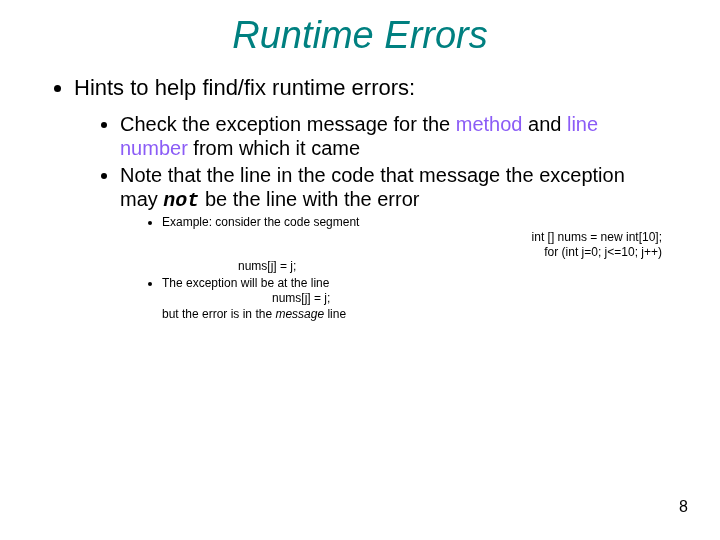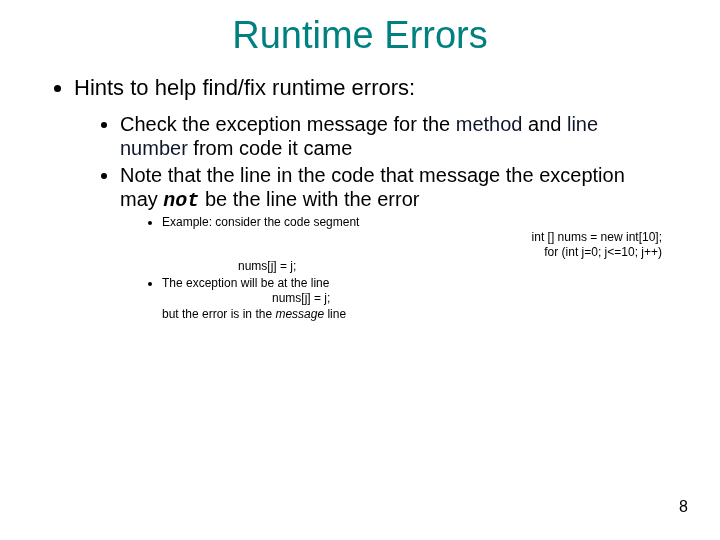--- a/index.html
+++ b/index.html
@@ -17,20 +17,21 @@
     height: 540px;
     position: relative;
     box-sizing: border-box;
   }
   .title {
     text-align: center;
     font-size: 38px;
     color: #008080;
     padding-top: 14px;
     font-weight: normal;
+    font-style: italic;
   }
   .content {
     padding: 12px 40px 0 40px;
     font-size: 22px;
     line-height: 1.22;
   }
   ul {
     list-style: disc;
     margin: 6px;
     padding-left: 28px;
@@ -41,21 +42,21 @@
     margin-top: 10px;
   }
   ul ul ul {
     font-size: 12px;
     padding-left: 36px;
     margin-top: 2px;
   }
   li {
     margin-bottom: 2px;
   }
-  .blue { color: #0f172a; }
+  .blue { color: #8b5cf6; }
   .bolditalic { font-weight: bold; font-style: italic; font-family: Liberation Mono, monospace; }
   .italic { font-style: italic; }
   .code-indent-1 { padding-left: 26px; display: block; text-align: right; }
   .code-indent-2 { padding-left: 76px; display: block; }
   .code-indent-3 { padding-left: 110px; display: block; }
   .noli { list-style: none; }
   .pagenum {
     position: absolute;
     right: 32px;
     bottom: 24px;
@@ -68,21 +69,21 @@
 
 <div class="slide">
 
   <div class="title">Runtime Errors</div>
 
   <div class="content">
     <ul>
       <li>Hints to help find/fix runtime errors:</li>
       <ul>
         <li>
-          <span>Check the exception message for the </span><span class="blue">method</span><span> and </span><span class="blue">line number</span><span> from code it came</span>
+          <span>Check the exception message for the </span><span class="blue">method</span><span> and </span><span class="blue">line number</span><span> from which it came</span>
         </li>
         <li>
           <span>Note that the line in the code that message the exception may </span><span class="bolditalic">not</span><span> be the line with the error</span>
           <ul>
             <li>
               <span>Example: consider the code segment</span>
               <span class="code-indent-1">int [] nums = new int[10];</span>
               <span class="code-indent-1">for (int j=0; j&lt;=10; j++)</span>
               <span class="code-indent-2">nums[j] = j;</span>
             </li>

